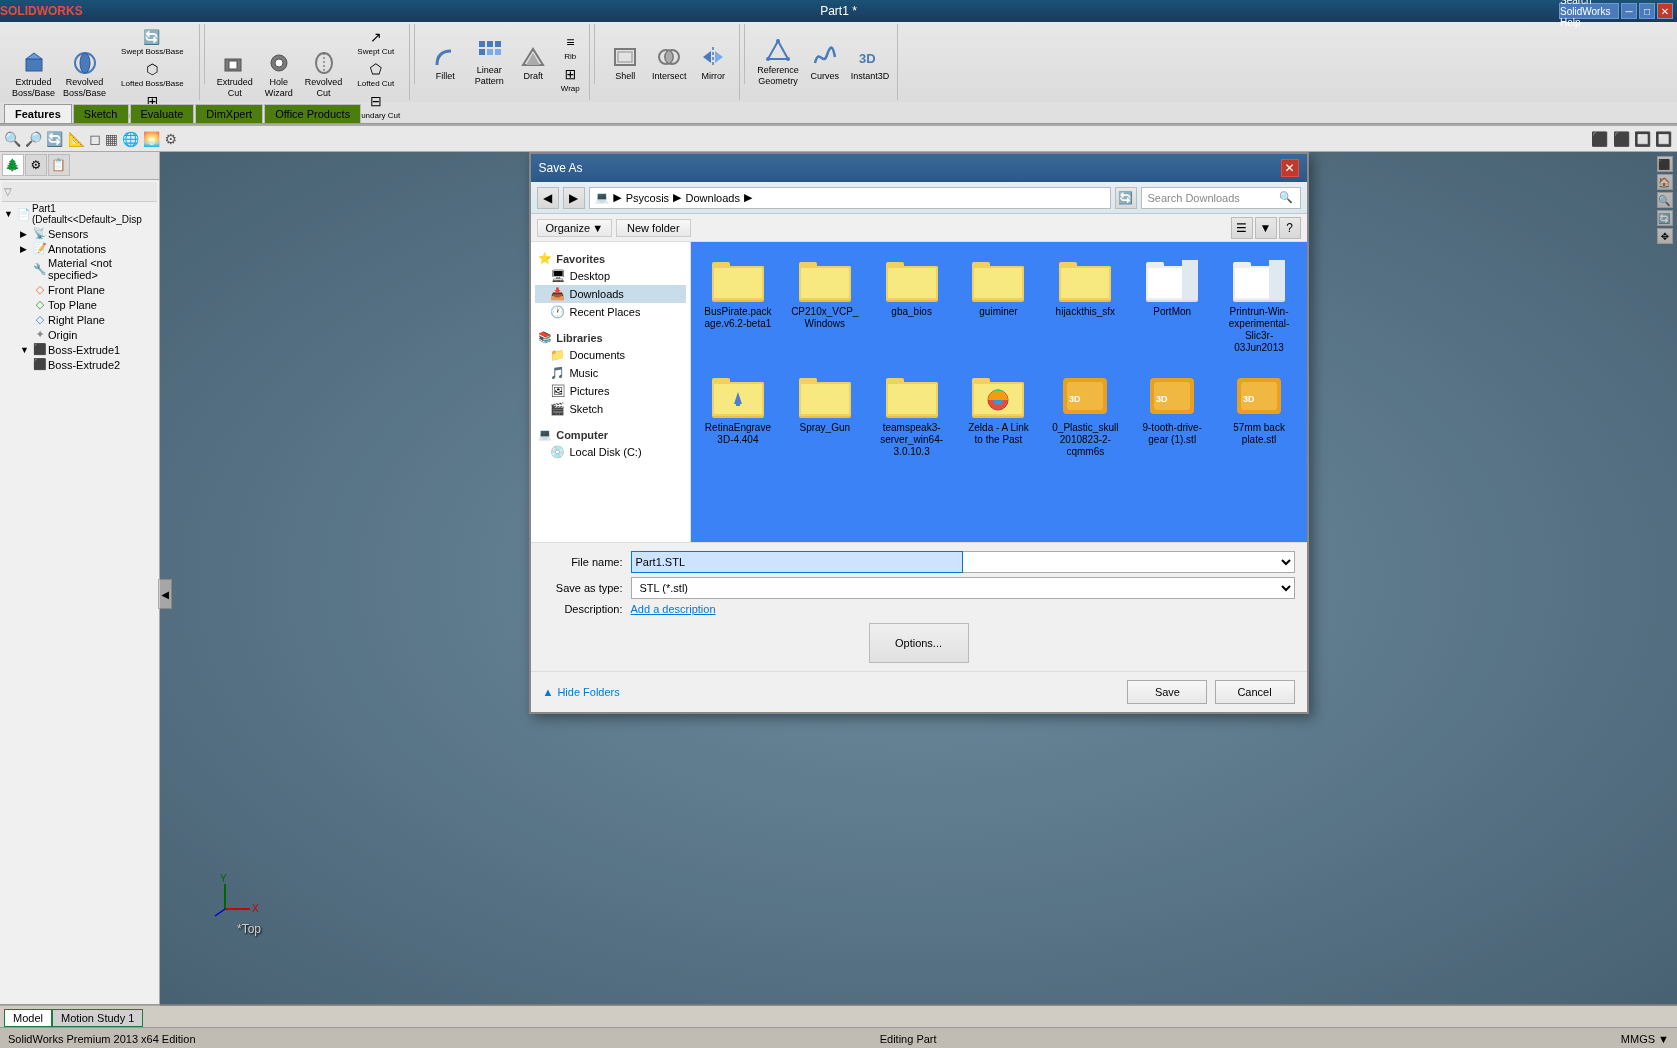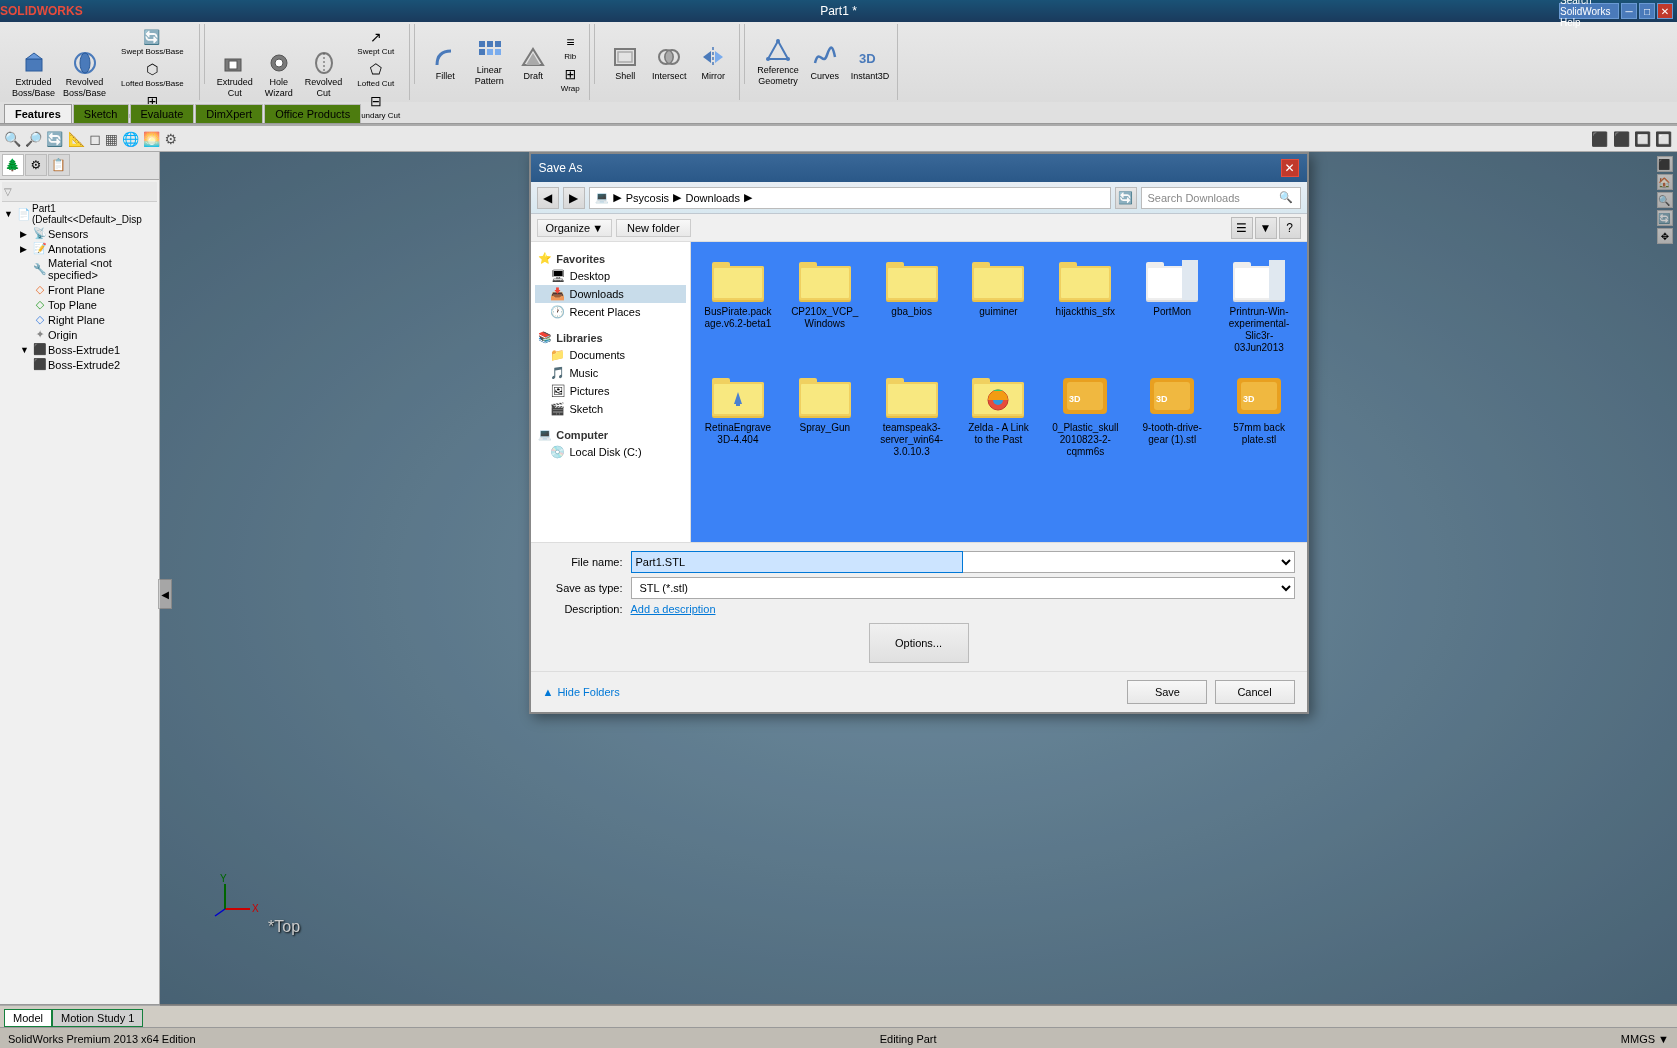--- a/index.html
+++ b/index.html
@@ -794,21 +794,21 @@
     <div style="position:absolute;bottom:80px;left:50px;">
       <svg width="50" height="50" viewBox="0 0 50 50">
         <line x1="15" y1="35" x2="40" y2="35" stroke="red" stroke-width="2" marker-end="url(#arrow-x)"></line>
         <line x1="15" y1="35" x2="15" y2="10" stroke="green" stroke-width="2"></line>
         <text x="42" y="38" font-size="10" fill="red">X</text>
         <text x="10" y="8" font-size="10" fill="green">Y</text>
         <line x1="15" y1="35" x2="5" y2="42" stroke="blue" stroke-width="1.5"></line>
       </svg>
     </div>
 
-    <div style="position:absolute;bottom:70px;left:108px;color:white;font-size:16px;text-shadow:1px 1px 2px #000;">*Top</div>
+    <div style="position:absolute;bottom:70px;left:77px;color:white;font-size:12px;text-shadow:1px 1px 2px #000;">*Top</div>
 
     <div style="position:absolute;right:4px;top:4px;display:flex;flex-direction:column;gap:2px;">
       <div class="rmini-btn">⬛</div>
       <div class="rmini-btn">🏠</div>
       <div class="rmini-btn">🔍</div>
       <div class="rmini-btn">🔄</div>
       <div class="rmini-btn">✥</div>
     </div>
 
     <div id="dialog-overlay">

